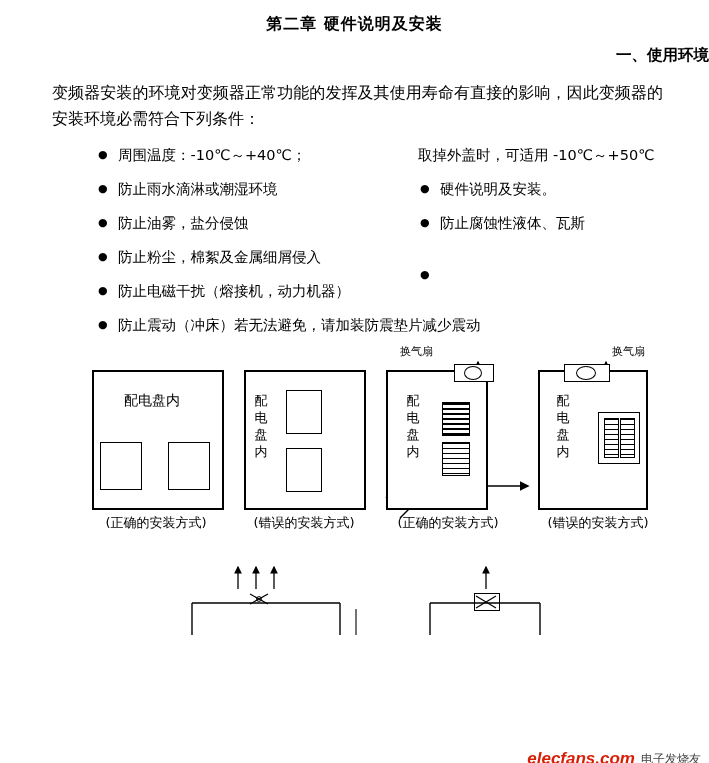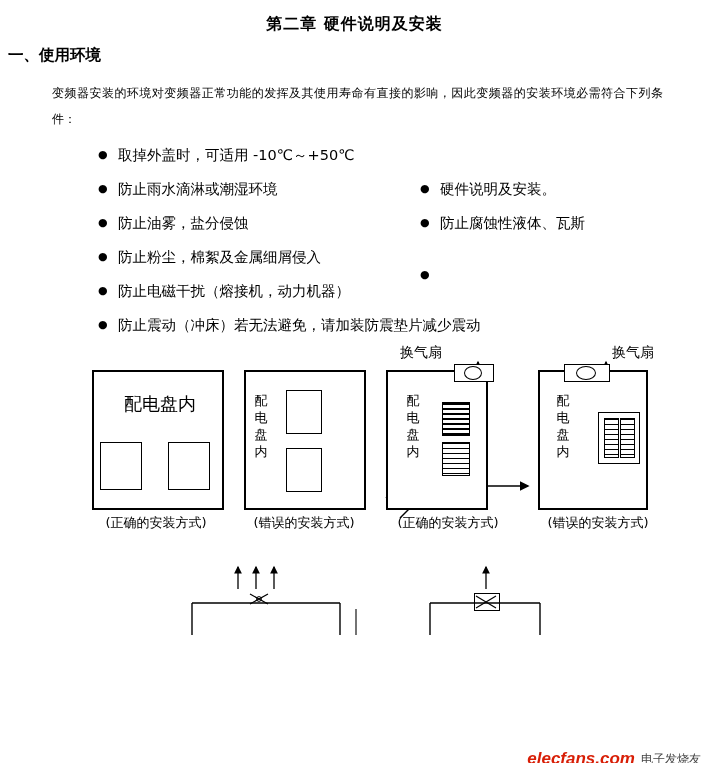--- a/index.html
+++ b/index.html
@@ -26,24 +26,25 @@
     font-weight: bold;
     letter-spacing: 1px;
     margin-top: 14px;
     margin-bottom: 4px;
   }
   .section-heading {
     font-size: 15.5px;
     font-weight: bold;
     margin-left: 8px;
     margin-top: 10px;
+    text-align: right;
   }
   .intro {
     margin: 14px 46px 0 52px;
-    font-size: 12px;
+    font-size: 16px;
     line-height: 26px;
     text-align: justify;
   }
   ul.bullets {
     list-style: none;
     margin: 10px 0 0 0;
     padding: 0;
   }
   ul.bullets li {
     position: relative;
@@ -94,26 +95,26 @@
   }
   .vlabel {
     position: absolute;
     font-size: 13px;
     line-height: 17px;
     text-align: center;
     width: 18px;
   }
   .hlabel {
     position: absolute;
-    font-size: 18px;
+    font-size: 14px;
     white-space: nowrap;
   }
   .fanlabel {
     position: absolute;
-    font-size: 14px;
+    font-size: 11px;
     white-space: nowrap;
   }
   .stripes {
     position: absolute;
     border: 1.2px solid #000;
     background:
       repeating-linear-gradient(to bottom, #000 0 1.5px, #fff 1.5px 5px);
   }
   .arrowsvg {
     position: absolute;
@@ -154,20 +155,21 @@
   <div class="chapter-title">第二章  硬件说明及安装</div>
 
   <div class="section-heading">一、使用环境</div>
 
   <div class="intro">变频器安装的环境对变频器正常功能的发挥及其使用寿命有直接的影响，因此变频器的安装环境必需符合下列条件：</div>
 
   <div class="bullet-area">
     <ul class="bullets">
       <li>
         <div class="row2">
+          <div class="c1">周围温度：-10℃～+40℃；</div>
           <div class="c2">取掉外盖时，可适用 -10℃～+50℃</div>
         </div>
       </li>
       <li>
         <div class="row2">
           <div class="c1">防止雨水滴淋或潮湿环境</div>
           <div class="c2">
             <span style="position:relative;padding-left:22px;display:inline-block;">
               <span style="position:absolute;left:2px;top:0;font-size:11px;">●</span>
               <span>硬件说明及安装。</span>

